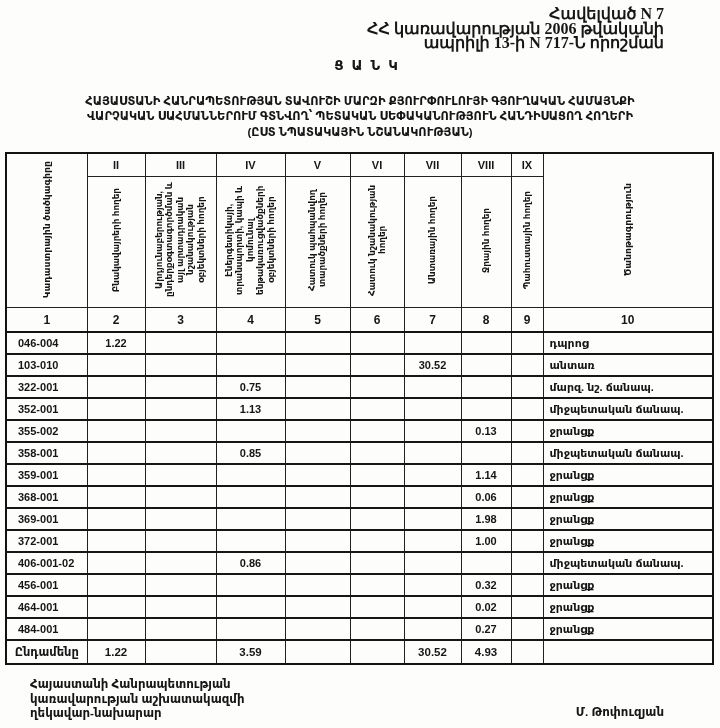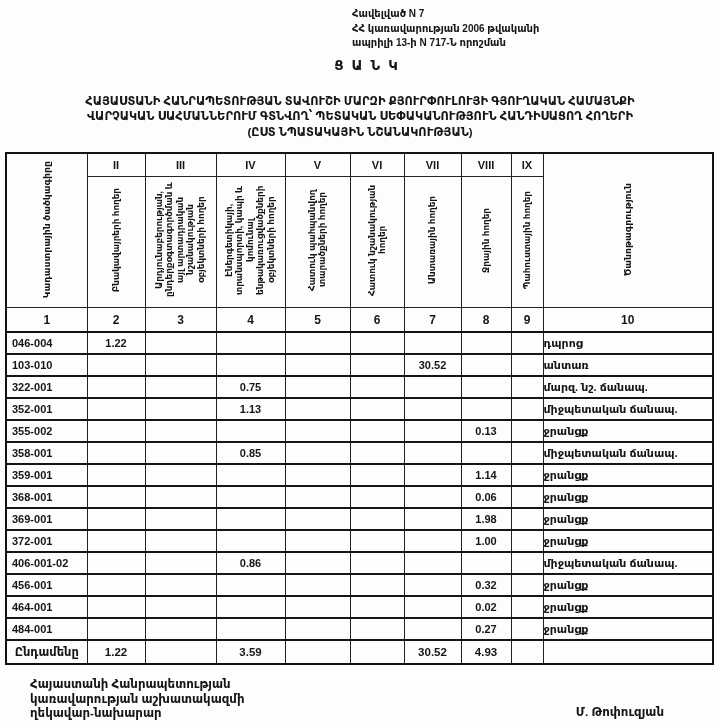--- a/index.html
+++ b/index.html
@@ -2,44 +2,44 @@
 <html><head>
 <meta charset="utf-8">
 <style>
   html,body{margin:0;padding:0;}
   body{
     width:720px;height:728px;overflow:hidden;background:#fdfdfc;
     font-family:"Liberation Sans","DejaVu Sans",sans-serif;
     font-weight:700;color:#161616;
     -webkit-font-smoothing:none;
   }
-  .appendix{margin:7px 0 0 352px;width:312px;text-align:left;
-    font-size:10px;line-height:14.5px;}
+  .appendix{margin:7px 0 0 352px;width:312px;text-align:right;
+    font-size:16px;line-height:14.5px;font-family:Liberation Serif, serif;}
   .list-title{text-align:center;font-size:13.5px;letter-spacing:8px;
     padding-left:20px;margin-top:6px;}
   .doc-title{text-align:center;font-size:11.4px;line-height:15.5px;margin-top:21px;}
   .doc-title div{white-space:nowrap;}
 
   table{border-collapse:collapse;table-layout:fixed;width:707px;
     margin:12px 0 0 5px;border:2.5px solid #121212;}
   th,td{border:1.5px solid #222;padding:0;overflow:hidden;}
   thead th{font-weight:700;}
   .roman-row th{height:22px;font-size:11px;text-align:center;vertical-align:middle;margin-left:28px;}
   .vlabel-row th{height:130px;vertical-align:middle;text-align:center;}
   .vtext{writing-mode:vertical-rl;transform:rotate(180deg);display:inline-block;
     font-size:8.8px;line-height:10.4px;font-weight:700;max-height:124px;}
   .vhead{vertical-align:middle;text-align:center;}
   .vhead .vtext{max-height:148px;font-size:9.3px;}
   .num-row td{height:23px;text-align:center;font-size:12px;font-weight:700;
     border-bottom:2px solid #131313;}
   tbody td{height:20px;font-size:11px;font-weight:700;
     border-bottom:2px solid #161616;vertical-align:middle;}
-  .cell-code{text-align:left;padding-left:5px;word-wrap:break-word;}
+  .cell-code{text-align:left;padding-left:11px;word-wrap:break-word;}
   .cell-num{text-align:center;}
-  .cell-note{text-align:left;margin-left:44px;}
+  .cell-note{text-align:left;padding-left:6px;margin-left:44px;}
   tfoot td{height:22px;font-size:11.5px;font-weight:700;vertical-align:middle;}
   .total-label{text-align:center;}
 
   .page-footer{display:flex;justify-content:space-between;align-items:flex-end;
     margin:12px 56px 0 30px;font-size:11.8px;line-height:14.5px;}
   .signature{white-space:nowrap;padding-bottom:1px;}
 </style>
 </head>
 <body>
 

